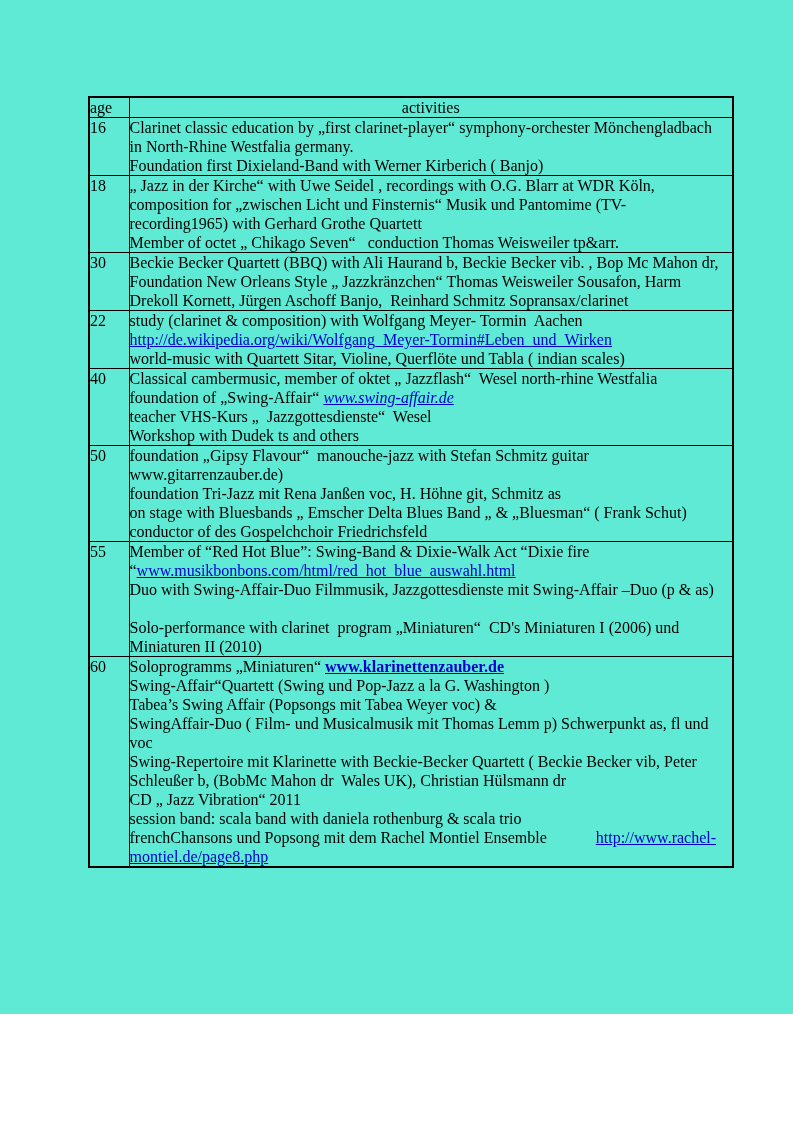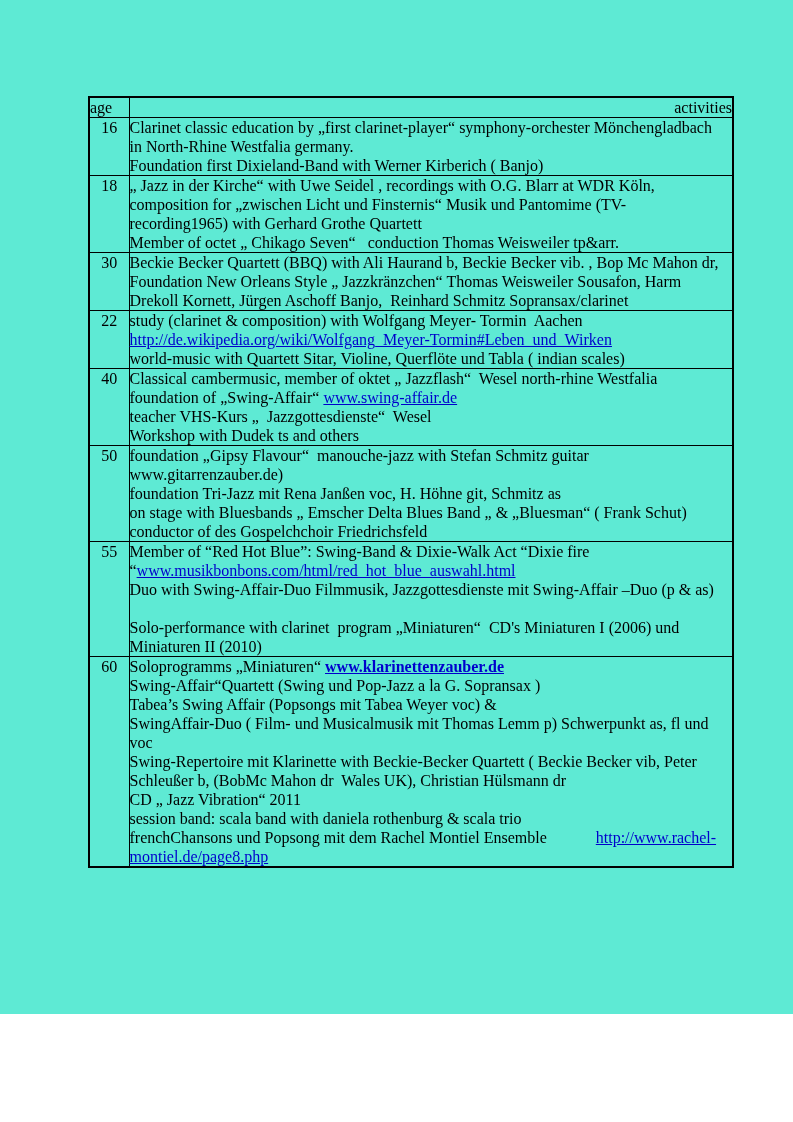--- a/index.html
+++ b/index.html
@@ -37,25 +37,25 @@
     line-height: 19px;
     font-weight: normal;
     vertical-align: top;
     padding: 0;
   }
   th.age-header {
     text-align: left;
     padding-left: 5px;
   }
   th.act-header {
-    text-align: right;
+    text-align: center;
     padding-left: 6px;
   }
   td.age-cell {
-    text-align: center;
+    text-align: left;
     padding-right: 7px;
   }
   td.act-cell {
     padding-left: 6px;
     padding-right: 4px;
   }
   .line {
     min-height: 19px;
     white-space: pre-wrap;
   }
@@ -111,21 +111,21 @@
           <td class="act-cell">
             <div class="line"><span>study (clarinet &amp; composition) with Wolfgang Meyer- Tormin  Aachen</span></div>
             <div class="line"><a class="link" href="#" style="color: rgb(0, 0, 204); font-family: Liberation Serif, serif;">http://de.wikipedia.org/wiki/Wolfgang_Meyer-Tormin#Leben_und_Wirken</a></div>
             <div class="line"><span>world-music with Quartett Sitar, Violine, Querflöte und Tabla ( indian scales)</span></div>
           </td>
         </tr>
         <tr>
           <td class="age-cell">40</td>
           <td class="act-cell">
             <div class="line"><span>Classical cambermusic, member of oktet „ Jazzflash“  Wesel north-rhine Westfalia</span></div>
-            <div class="line"><span>foundation of „Swing-Affair“ </span><a class="link" href="#" style="color: rgb(0, 0, 204);">www.swing-affair.de</a></div>
+            <div class="line"><span>foundation of „Swing-Affair“ </span><a class="link" href="#" style="color: rgb(0, 0, 204); font-style: italic;">www.swing-affair.de</a></div>
             <div class="line"><span>teacher VHS-Kurs „  Jazzgottesdienste“  Wesel</span></div>
             <div class="line"><span>Workshop with Dudek ts and others</span></div>
           </td>
         </tr>
         <tr>
           <td class="age-cell">50</td>
           <td class="act-cell">
             <div class="line"><span>foundation „Gipsy Flavour“  manouche-jazz with Stefan Schmitz guitar</span></div>
             <div class="line"><span>www.gitarrenzauber.de)</span></div>
             <div class="line"><span>foundation Tri-Jazz mit Rena Janßen voc, H. Höhne git, Schmitz as</span></div>
@@ -141,21 +141,21 @@
             <div class="line"><span>Duo with Swing-Affair-Duo Filmmusik, Jazzgottesdienste mit Swing-Affair –Duo (p &amp; as)</span></div>
             <div class="line"></div>
             <div class="line"><span>Solo-performance with clarinet  program „Miniaturen“  CD's Miniaturen I (2006) und</span></div>
             <div class="line"><span>Miniaturen II (2010)</span></div>
           </td>
         </tr>
         <tr>
           <td class="age-cell">60</td>
           <td class="act-cell">
             <div class="line"><span>Soloprogramms „Miniaturen“ </span><a class="link" href="#" style="color: rgb(0, 0, 204); font-weight: bold;">www.klarinettenzauber.de</a></div>
-            <div class="line"><span>Swing-Affair“Quartett (Swing und Pop-Jazz a la G. Sopransax )</span></div>
+            <div class="line"><span>Swing-Affair“Quartett (Swing und Pop-Jazz a la G. Washington )</span></div>
             <div class="line"><span>Tabea’s Swing Affair (Popsongs mit Tabea Weyer voc) &amp;</span></div>
             <div class="line"><span>SwingAffair-Duo ( Film- und Musicalmusik mit Thomas Lemm p) Schwerpunkt as, fl und</span></div>
             <div class="line"><span>voc</span></div>
             <div class="line"><span>Swing-Repertoire mit Klarinette with Beckie-Becker Quartett ( Beckie Becker vib, Peter</span></div>
             <div class="line"><span>Schleußer b, (BobMc Mahon dr  Wales UK), Christian Hülsmann dr</span></div>
             <div class="line"><span>CD „ Jazz Vibration“ 2011</span></div>
             <div class="line"><span>session band: scala band with daniela rothenburg &amp; scala trio</span></div>
             <div class="line"><span>frenchChansons und Popsong mit dem Rachel Montiel Ensemble </span><a class="link" href="#" style="color: rgb(0, 0, 204); margin-left: 45px;">http://www.rachel-</a></div>
             <div class="line"><a class="link" href="#" style="color: rgb(0, 0, 204);">montiel.de/page8.php</a></div>
           </td>

